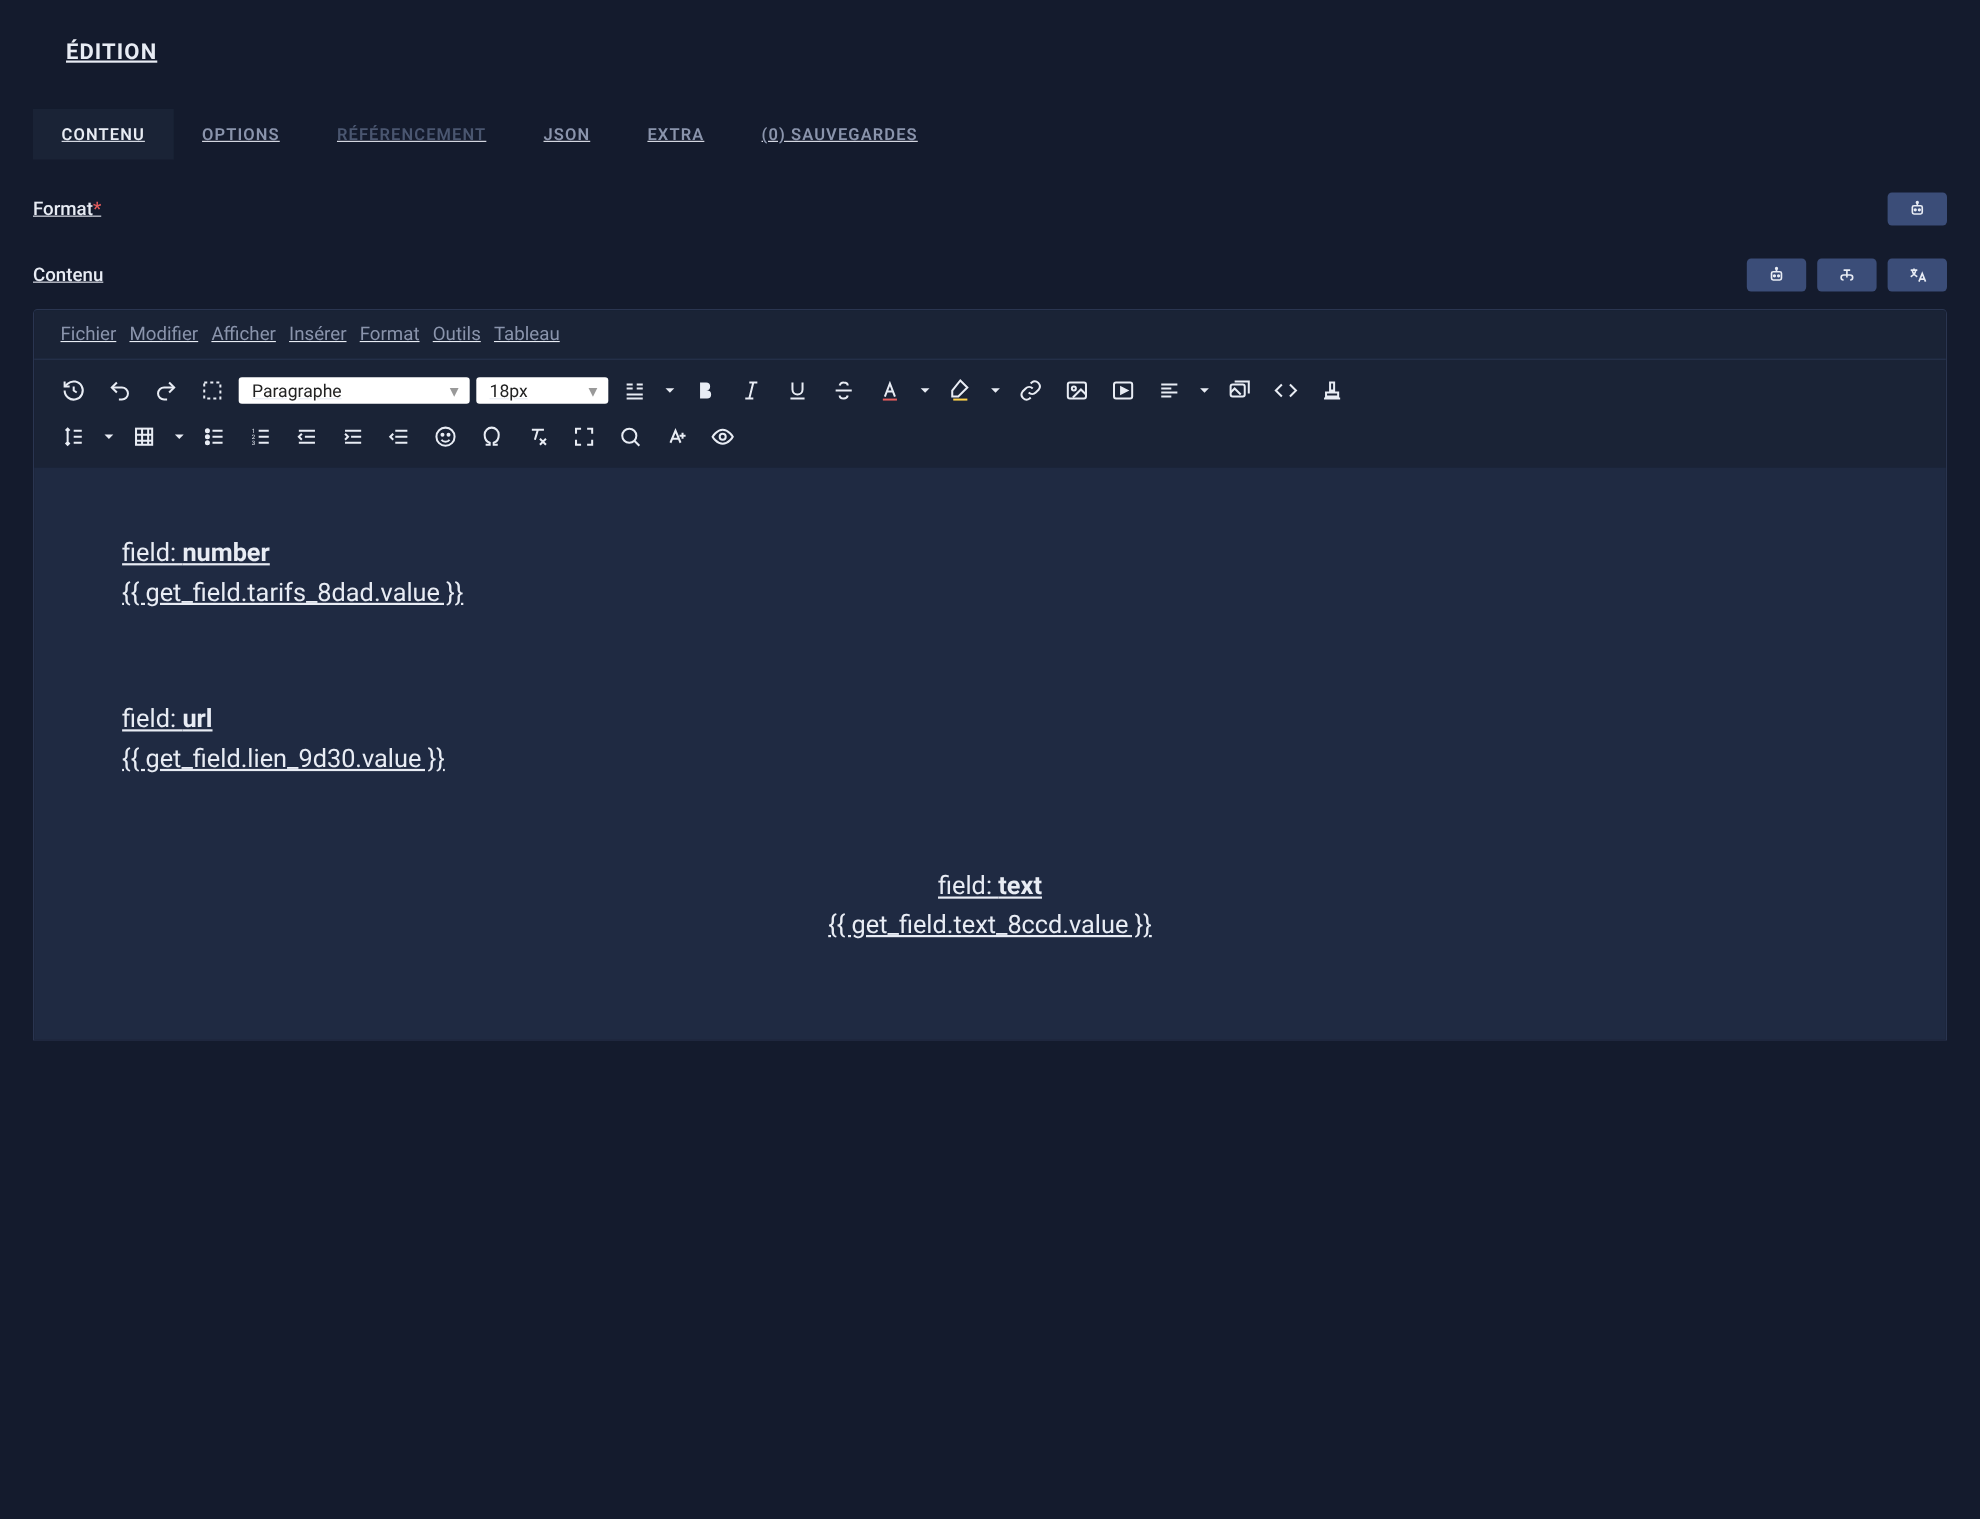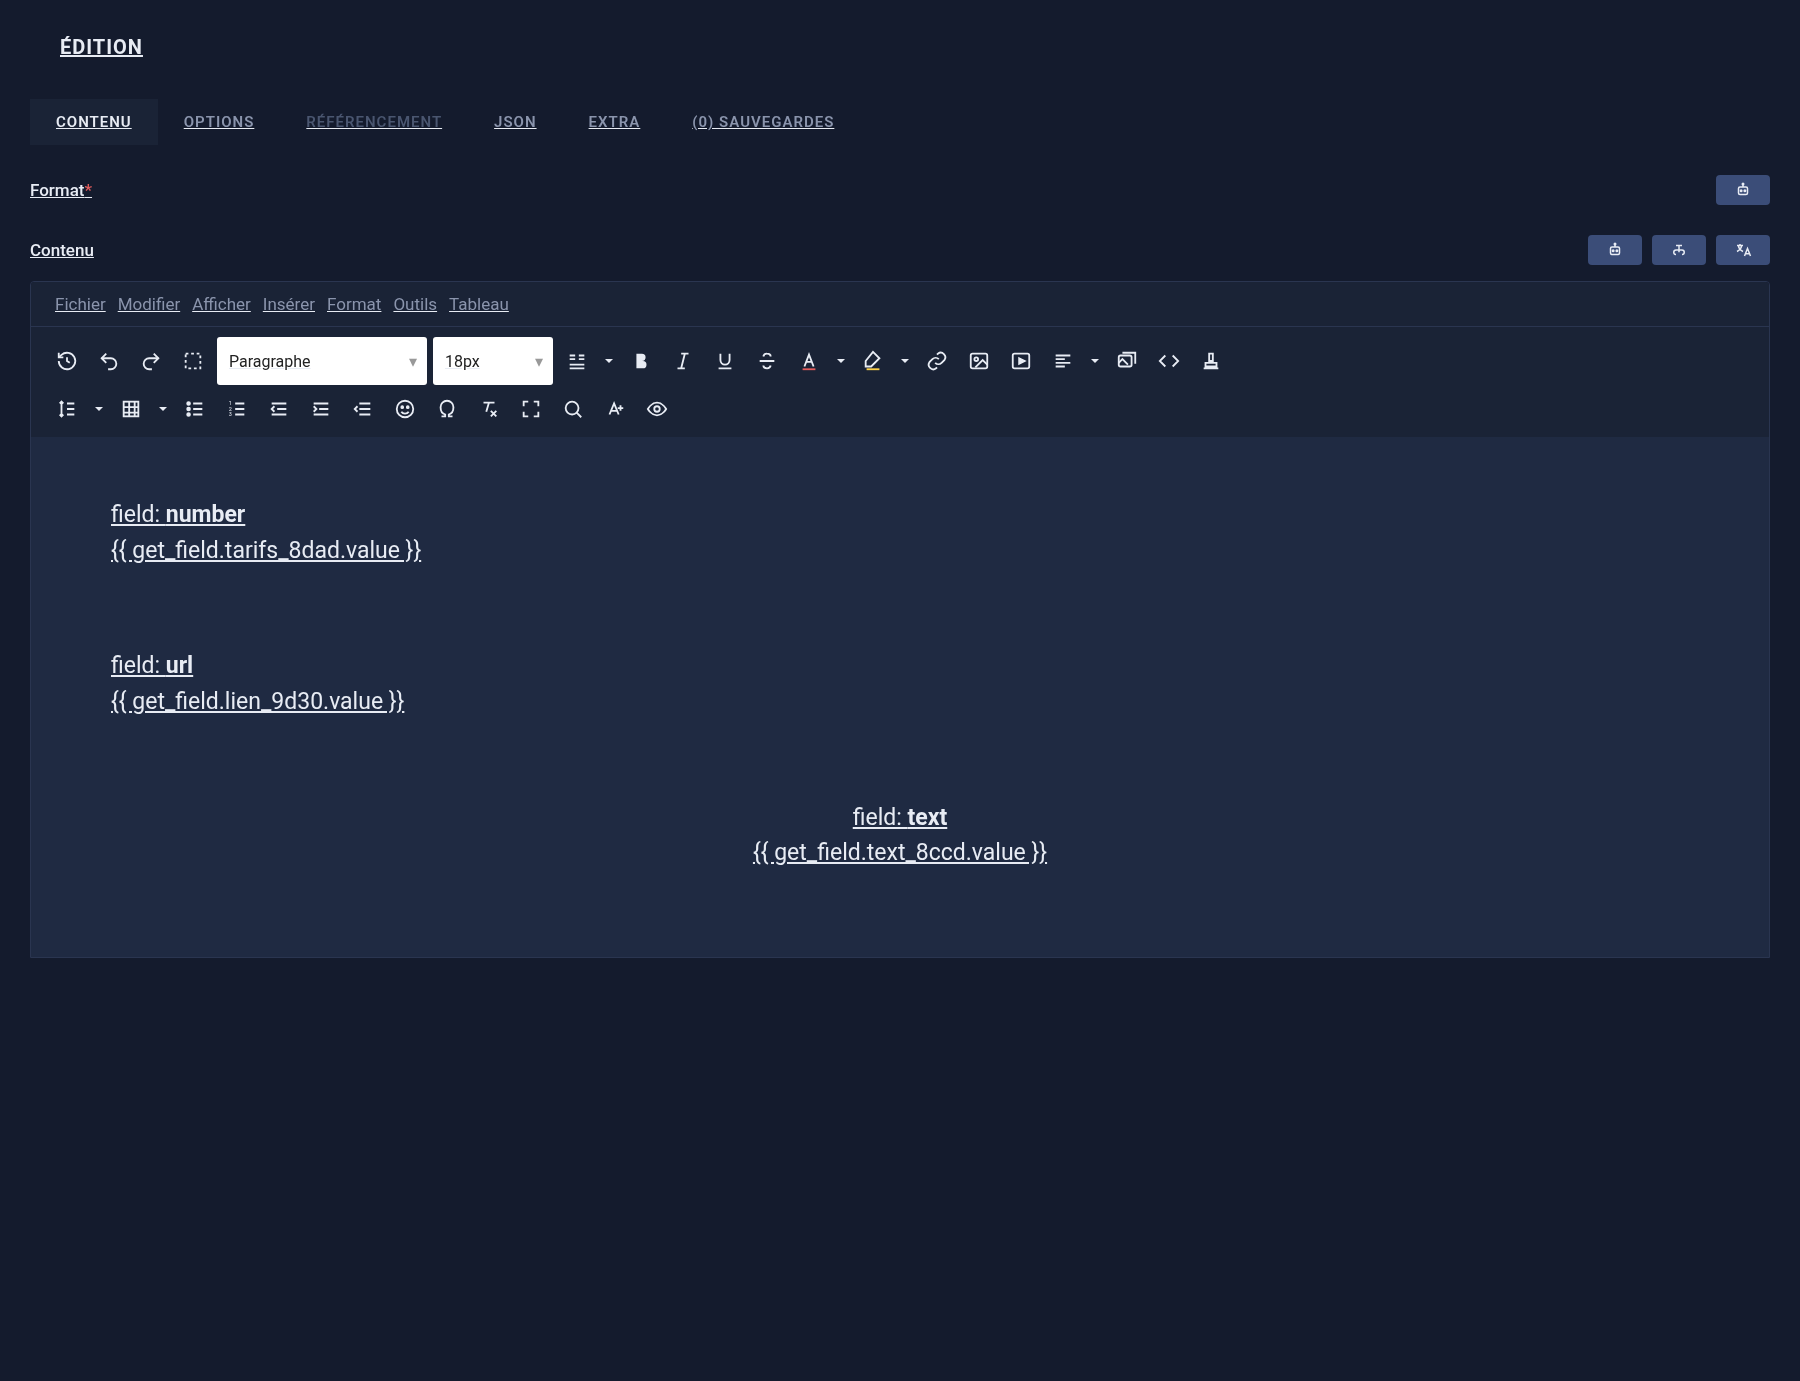--- a/index.html
+++ b/index.html
@@ -130,21 +130,21 @@
     border-radius: 3px;
     color: var(--text);
   }
   .tb-btn svg { width: 22px; height: 22px; }
   .tb-caret {
     width: 16px;
     display: flex; align-items: center; justify-content: center;
     cursor: pointer;
   }
   .tb-select {
-    height: 48px;
+    height: 24px;
     background: var(--white-field);
     color: var(--dark-text);
     border: none;
     border-radius: 3px;
     padding: 0 34px 0 12px;
     font-size: 16px;
     cursor: pointer;
     display: flex;
     align-items: center;
     position: relative;

